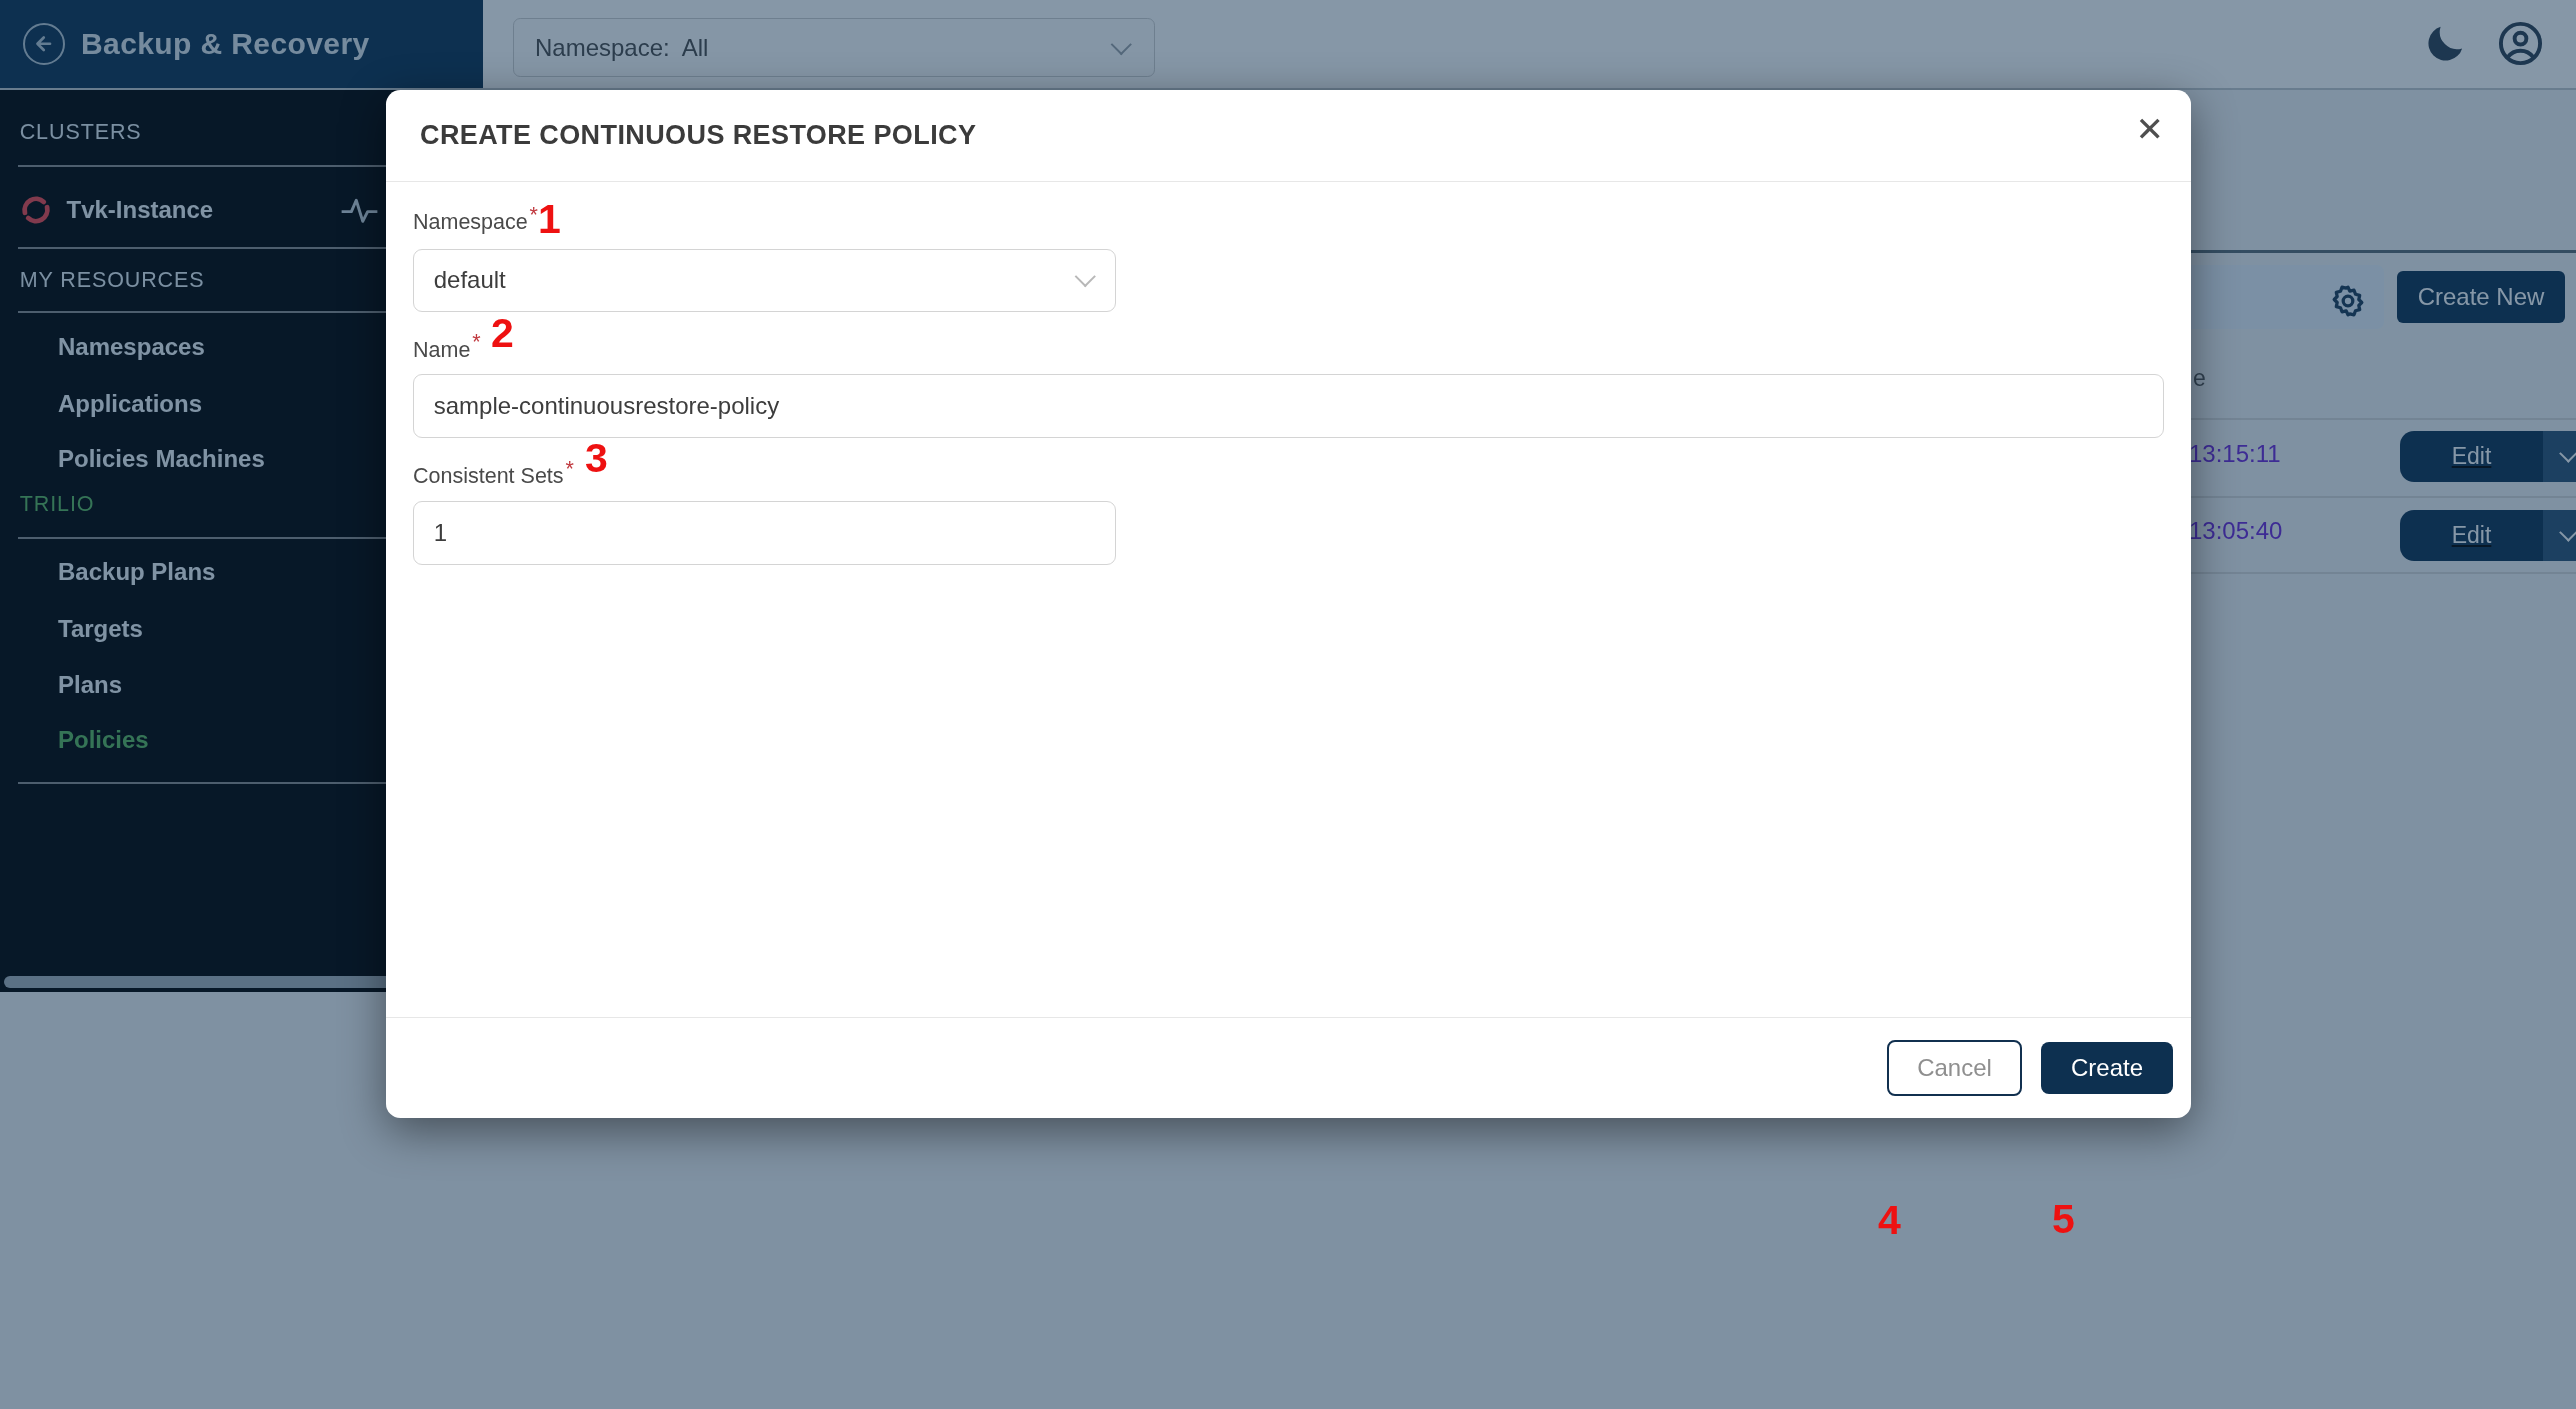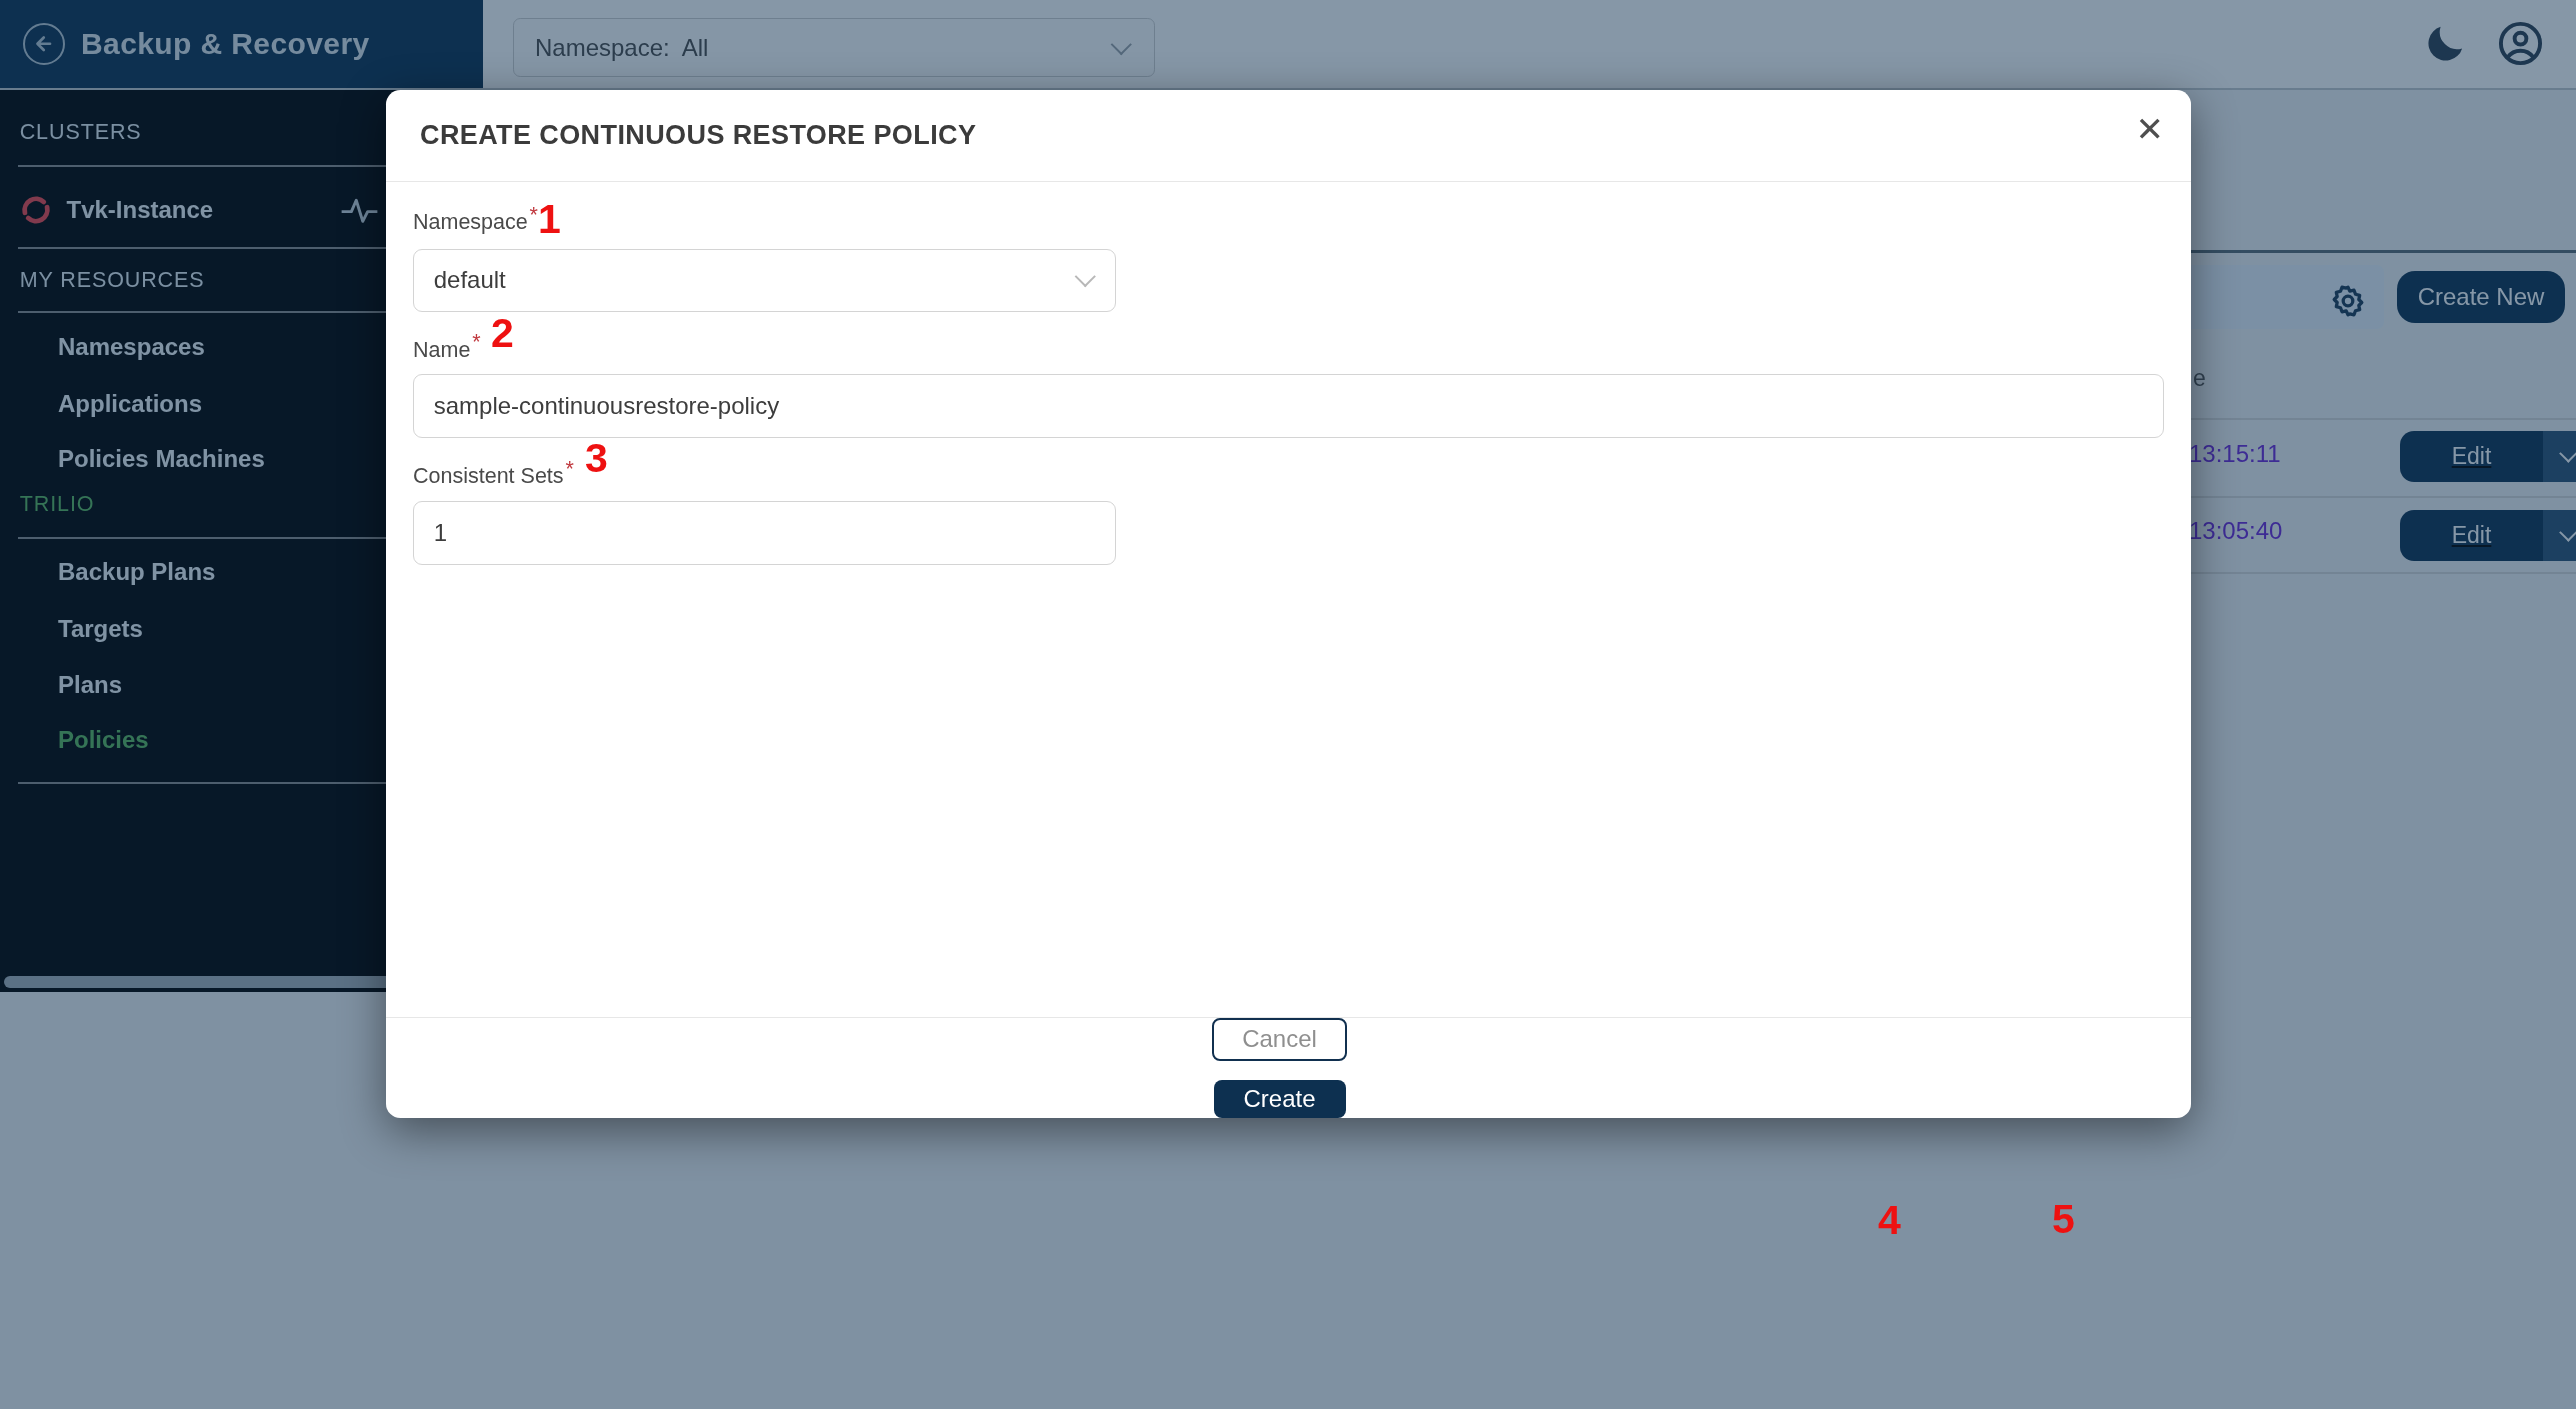--- a/index.html
+++ b/index.html
@@ -42,21 +42,21 @@
   .it-bp{top:558px}.it-tg{top:615px}.it-hk{top:671px}.it-pl{top:726px}
   .div5{top:782px}
   .hscroll{position:absolute;left:3.6px;bottom:3.6px;width:403px;height:12.5px;border-radius:6.3px;background:#a9b3bb;}
 
   
   .tabline{position:absolute;left:447px;top:250px;width:2129px;height:2.7px;background:#5a6a75;z-index:1;}
   .searchbar{position:absolute;left:2127px;top:265px;width:257px;height:64px;background:#e8f1fb;
              border-radius:7.2px;z-index:1;}
   .icon-gear{position:absolute;left:2330px;top:283px;width:36px;height:36px;z-index:1;}
   .btn-create-new{position:absolute;left:2397px;top:271px;width:168px;height:52px;background:#0d3050;
-                  border-radius:18px;color:#fff;font-size:24px;display:flex;align-items:center;
+                  border-radius:6px;color:#fff;font-size:24px;display:flex;align-items:center;
                   justify-content:center;z-index:1;}
   .tbl-head-frag{position:absolute;left:2193px;top:365px;font-size:23px;color:#555;z-index:1;}
   .rowdiv{position:absolute;left:2182px;width:394px;height:1.8px;background:#d9d9d9;z-index:1;}
   .rd1{top:418px}.rd2{top:496px}.rd3{top:572px}
   .cell-time{position:absolute;left:2189px;font-size:24px;color:#6d28d9;z-index:1;}
   .t1{top:440px}.t2{top:517px}
   .btn-edit{position:absolute;left:2400px;width:193px;height:51px;border-radius:14px;overflow:hidden;
             display:flex;z-index:1;text-decoration:underline;}
   .e1{top:431px}.e2{top:510px}
   .btn-edit .main{flex:1;background:#0d3050;color:#fff;font-size:23px;display:flex;
@@ -79,21 +79,21 @@
       margin-top:12.5px;background:#fff;box-sizing:border-box;}
   .dd .val{padding-left:19.7px;line-height:59px;font-size:24px;color:#3d3d3d;}
   .dd .chev{position:absolute;right:23px;top:19.7px;border-color:#b8b8b8;}
   .txt{box-sizing:border-box;height:64px;border:1.8px solid #d4d4d4;border-radius:9px;margin-top:10.7px;
        padding:0 19.7px;font-size:24px;color:#3d3d3d;font-family:"Liberation Sans",sans-serif;
        background:#fff;display:block;outline:none;}
   .txt.full{width:100%;}
   .txt.half{width:703px;}
   .mt{margin-top:25px;}
   .modal-foot{position:absolute;left:0;right:0;bottom:0;height:100px;border-top:1.8px solid #e7e7e7;
-              display:flex;align-items:center;justify-content:flex-end;gap:19px;padding-right:18px;flex-direction:column;}
+              display:flex;align-items:center;justify-content:flex-end;gap:19px;padding-right:18px;}
   .btn-cancel{width:131px;height:52px;background:#fff;border:2.7px solid #11304f;border-radius:8px;
               color:#8f8f8f;font-size:24px;display:flex;align-items:center;justify-content:center;cursor:pointer;}
   .btn-primary{width:132px;height:52px;background:#0d3050;border-radius:8px;color:#fff;font-size:24px;
                display:flex;align-items:center;justify-content:center;cursor:pointer;}
 
   
   .ann{position:absolute;z-index:30;color:#ee1111;font-weight:bold;font-size:41px;line-height:1;}
   .a1{left:538px;top:199px}.a2{left:491px;top:313px}.a3{left:585px;top:438px}
   .a4{left:1878px;top:1200px}.a5{left:2052px;top:1199px}
 

